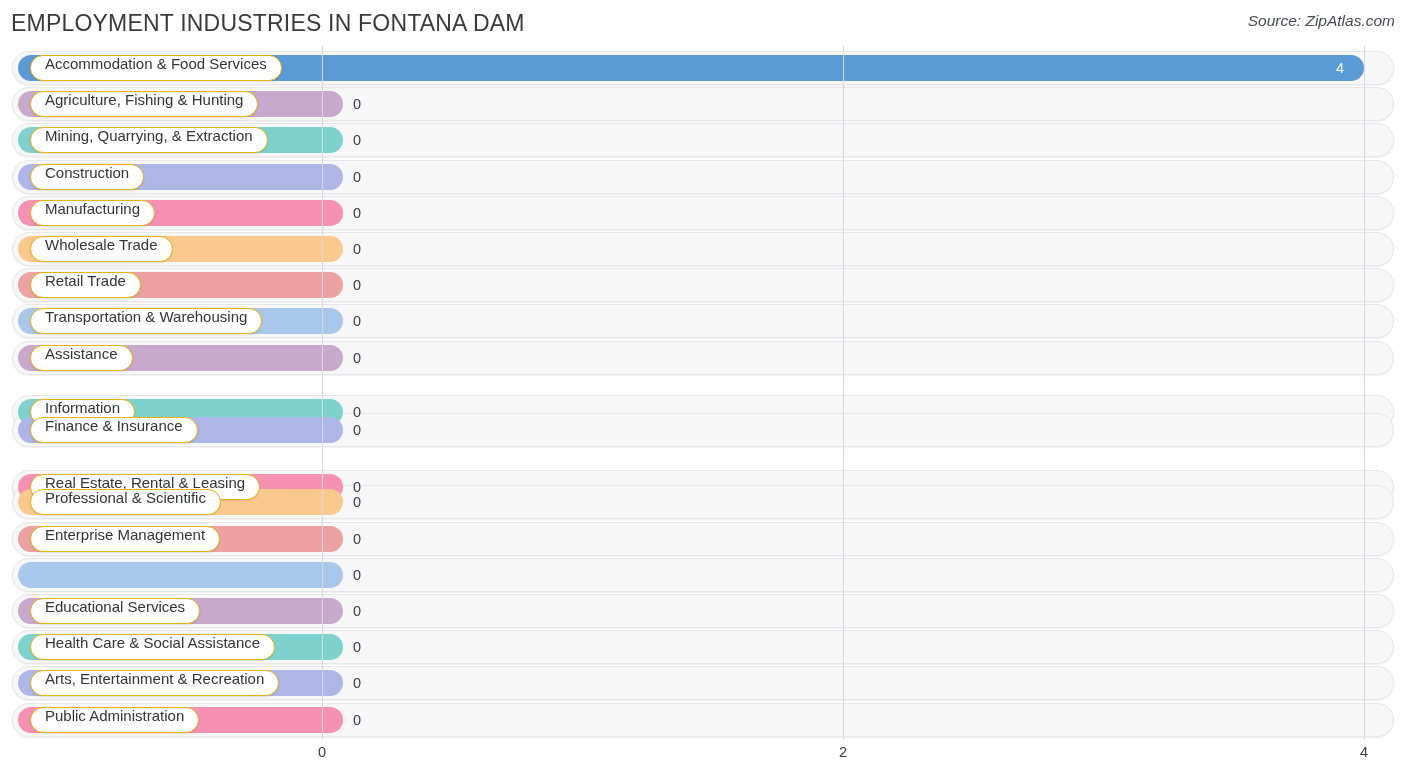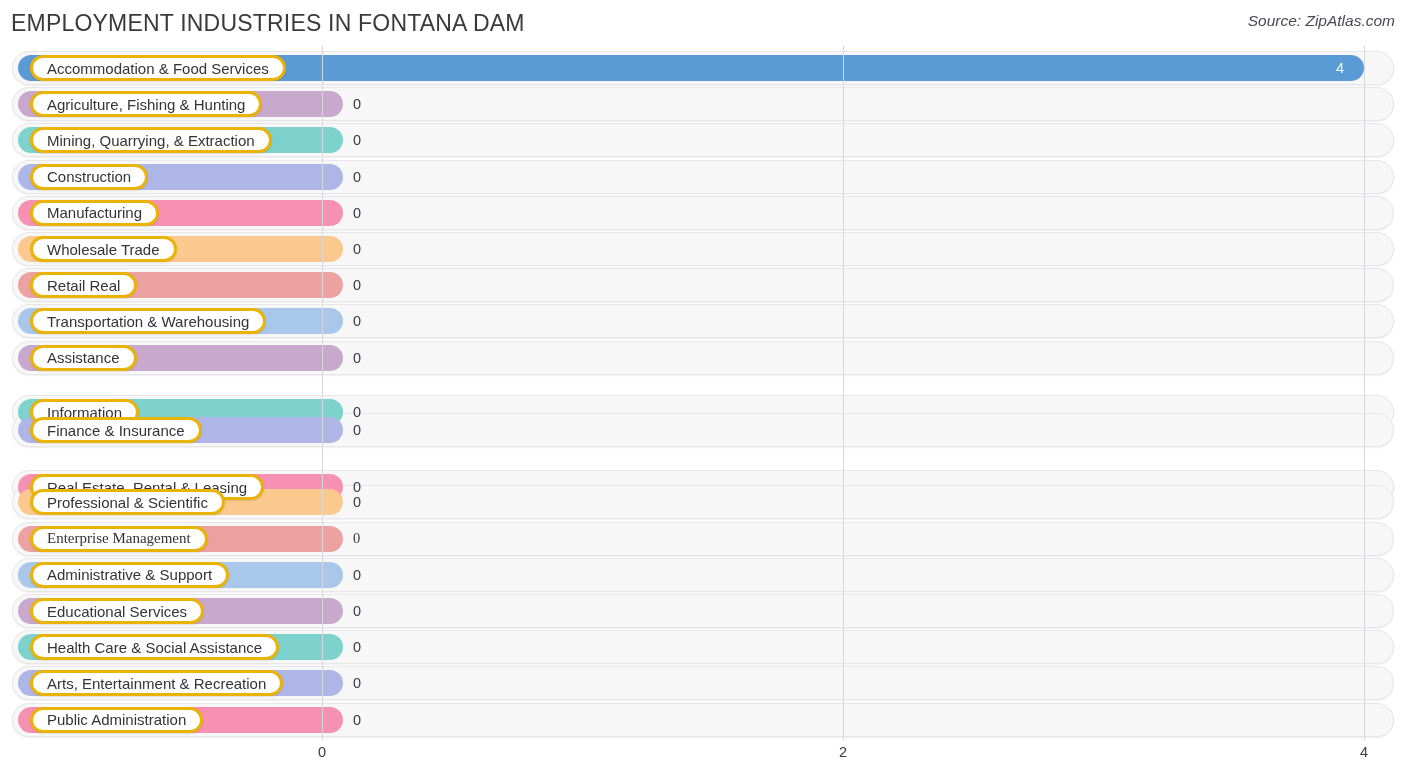--- a/index.html
+++ b/index.html
@@ -112,24 +112,24 @@
     z-index: 2;
   }
 
   
   .label-pill {
     position: absolute;
     left: 30px;
     top: 4px;
     height: 26px;
     background: #ffffff;
-    border: 3px solid #eab308;
+    border: 1px solid #eab308;
     border-radius: 13px;
     display: flex;
-    align-items: center;
+    align-items: flex-start;
     padding: 0 14px;
     z-index: 4;
     box-shadow: 0 1px 2px rgba(0,0,0,0.10);
   }
   .label-text {
     font-size: 15px;
     color: #33333a;
     white-space: nowrap;
     line-height: 1;
   }
@@ -238,21 +238,21 @@
           <div class="bar" style="width: 325px; background: rgb(251, 201, 141);"></div>
           <div class="label-pill">
             <span class="label-text">Wholesale Trade</span>
           </div>
           <div class="value-out" style="left: 353px;">0</div>
         </div>
         <div class="row" style="top: 222.2px;">
           <div class="track"></div>
           <div class="bar" style="width: 325px; background: rgb(237, 162, 162);"></div>
           <div class="label-pill">
-            <span class="label-text">Retail Real</span>
+            <span class="label-text">Retail Trade</span>
           </div>
           <div class="value-out" style="left: 353px;">0</div>
         </div>
         <div class="row" style="top: 258.4px;">
           <div class="track"></div>
           <div class="bar" style="width: 325px; background: rgb(168, 199, 234);"></div>
           <div class="label-pill">
             <span class="label-text">Transportation &amp; Warehousing</span>
           </div>
           <div class="value-out" style="left: 353px;">0</div>
@@ -290,34 +290,31 @@
           <div class="value-out" style="left: 353px;">0</div>
         </div>
         <div class="row" style="top: 439.4px;">
           <div class="track"></div>
           <div class="bar" style="width: 325px; background: rgb(251, 201, 141);"></div>
           <div class="label-pill">
             <span class="label-text">Professional &amp; Scientific</span>
           </div>
           <div class="value-out" style="left: 353px;">0</div>
         </div>
-        <div class="row" style="top: 475.6px; font-family: Liberation Serif, serif;">
+        <div class="row" style="top: 475.6px;">
           <div class="track"></div>
           <div class="bar" style="width: 325px; background: rgb(237, 162, 162);"></div>
           <div class="label-pill">
             <span class="label-text">Enterprise Management</span>
           </div>
           <div class="value-out" style="left: 353px;">0</div>
         </div>
         <div class="row" style="top: 511.8px;">
           <div class="track"></div>
           <div class="bar" style="width: 325px; background: rgb(168, 199, 234);"></div>
-          <div class="label-pill">
-            <span class="label-text">Administrative &amp; Support</span>
-          </div>
           <div class="value-out" style="left: 353px;">0</div>
         </div>
         <div class="row" style="top: 548px;">
           <div class="track"></div>
           <div class="bar" style="width: 325px; background: rgb(201, 168, 205);"></div>
           <div class="label-pill">
             <span class="label-text">Educational Services</span>
           </div>
           <div class="value-out" style="left: 353px;">0</div>
         </div>

